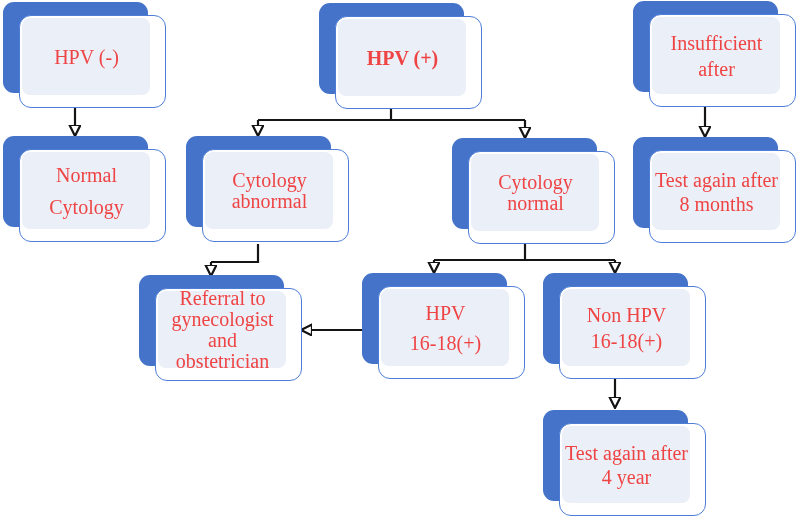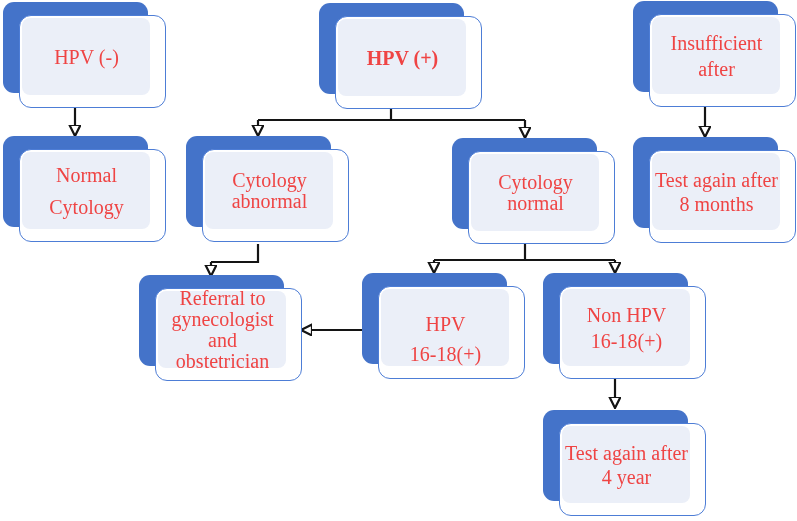--- a/index.html
+++ b/index.html
@@ -60,21 +60,21 @@
     flex-direction: column;
     align-items: center;
     justify-content: center;
     text-align: center;
     font-size: 20px;
     line-height: 21px;
   }
   .label span { display: block; white-space: nowrap; }
   .lh24 { line-height: 24px; }
   .lh26 { line-height: 26px; }
-  .lh30 { line-height: 30px; justify-content: flex-end; }
+  .lh30 { line-height: 30px; }
   .gap-first span:first-child { margin-bottom: 11px; }
 </style>
 </head>
 <body>
 
 <div class="stage">
 
   <svg class="connectors" width="797" height="521">
     <defs>
       <marker id="arw" markerUnits="userSpaceOnUse" markerWidth="12" markerHeight="13" refX="1" refY="6" orient="auto">

